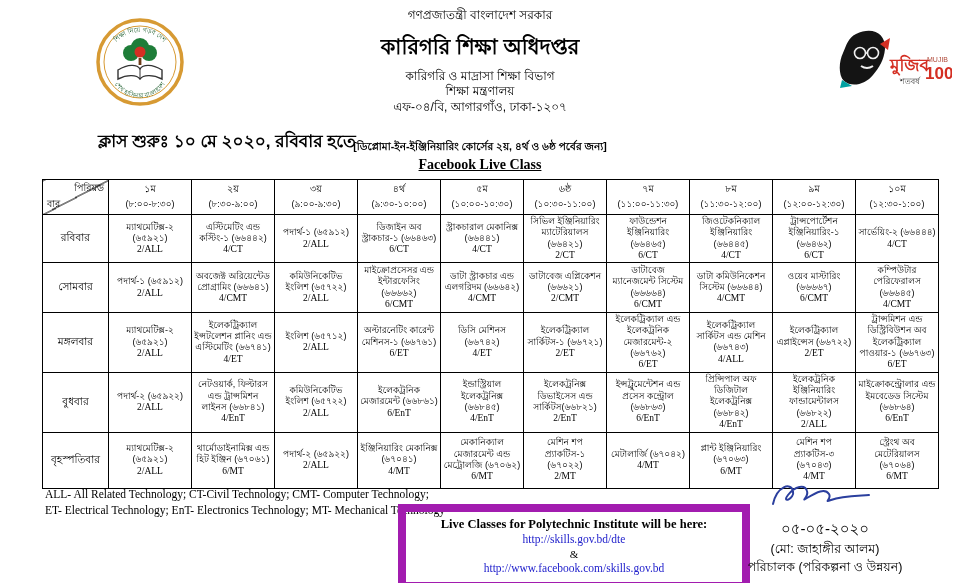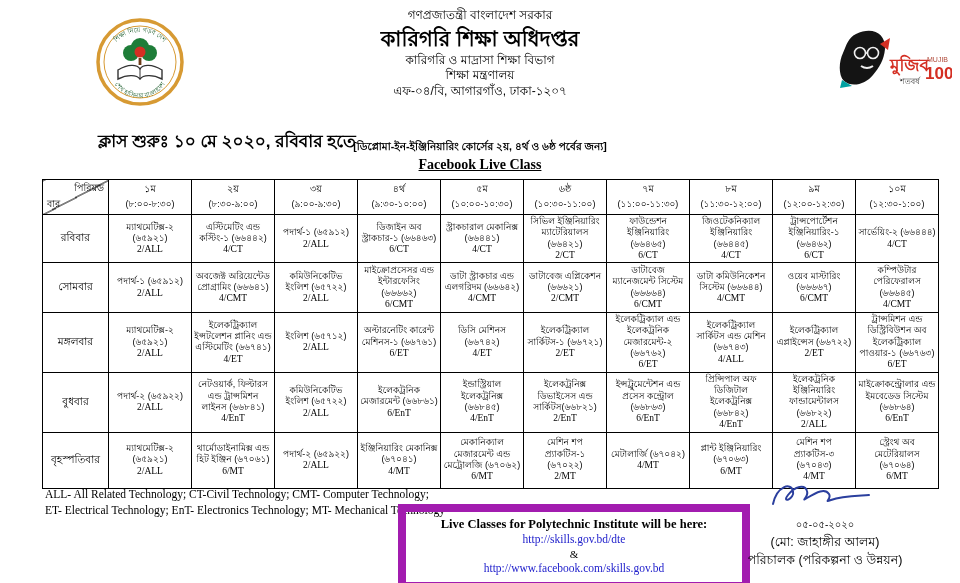--- a/index.html
+++ b/index.html
@@ -4,21 +4,21 @@
 <style>
   html,body{margin:0;padding:0;background:#888;}
   .page{
     position:relative; width:960px; height:583px; background:#fff;
     font-family:"Liberation Sans","DejaVu Sans",sans-serif; color:#000;
     overflow:hidden; margin:0 auto;
   }
   
   .hdr{position:absolute;top:8px;left:0;right:0;text-align:center;line-height:1.3;}
   .hdr .govt{font-size:12px;}
-  .hdr .org{font-size:21px;font-weight:bold;margin:1px 0;}
+  .hdr .org{font-size:21px;font-weight:bold;margin:9px 0;}
   .hdr .line{font-size:12px;}
   .logo-left{position:absolute;left:96px;top:18px;}
   .logo-right{position:absolute;right:8px;top:24px;}
   
   .start-note{position:absolute;left:98px;top:128px;font-size:17px;font-weight:bold;}
   .routine-title{position:absolute;left:0;right:0;top:110px;text-align:center;
     font-size:19px;font-weight:bold;text-decoration:underline;}
   .routine-sub{position:absolute;left:0;right:0;top:139px;text-align:center;
     font-size:10.5px;font-weight:bold;}
   .fb-live{position:absolute;left:0;right:0;top:157px;text-align:center;
@@ -45,21 +45,21 @@
   th.corner .c-bottom{position:absolute;bottom:2px;left:4px;font-size:9.5px;}
   
   .legend{position:absolute;left:45px;top:487px;font-size:11.5px;line-height:1.35;
     font-family:"Liberation Serif",serif;}
   .live-box{position:absolute;left:398px;top:504px;width:328px;border:8px solid #a21caf;
     text-align:center;padding:5px 4px 6px;font-family:"Liberation Serif",serif;}
   .live-box .bt{font-size:12.5px;font-weight:bold;}
   .live-box a{font-size:11.5px;color:#2222cc;text-decoration:none;display:block;line-height:1.35;text-align:center;}
   .live-box .amp{font-size:11px;line-height:1.2;}
   .sign{position:absolute;right:20px;top:478px;width:230px;text-align:center;line-height:1.45;}
-  .sign .date{font-size:10px;}
+  .sign .date{font-size:15px;}
   .sign .nm{font-size:12.5px;}
   .sign .role{font-size:12.5px;}
 </style>
 </head>
 <body>
 
 <div class="page">
 
   <div class="logo-left">
     <svg width="88" height="88" viewBox="0 0 88 88">

